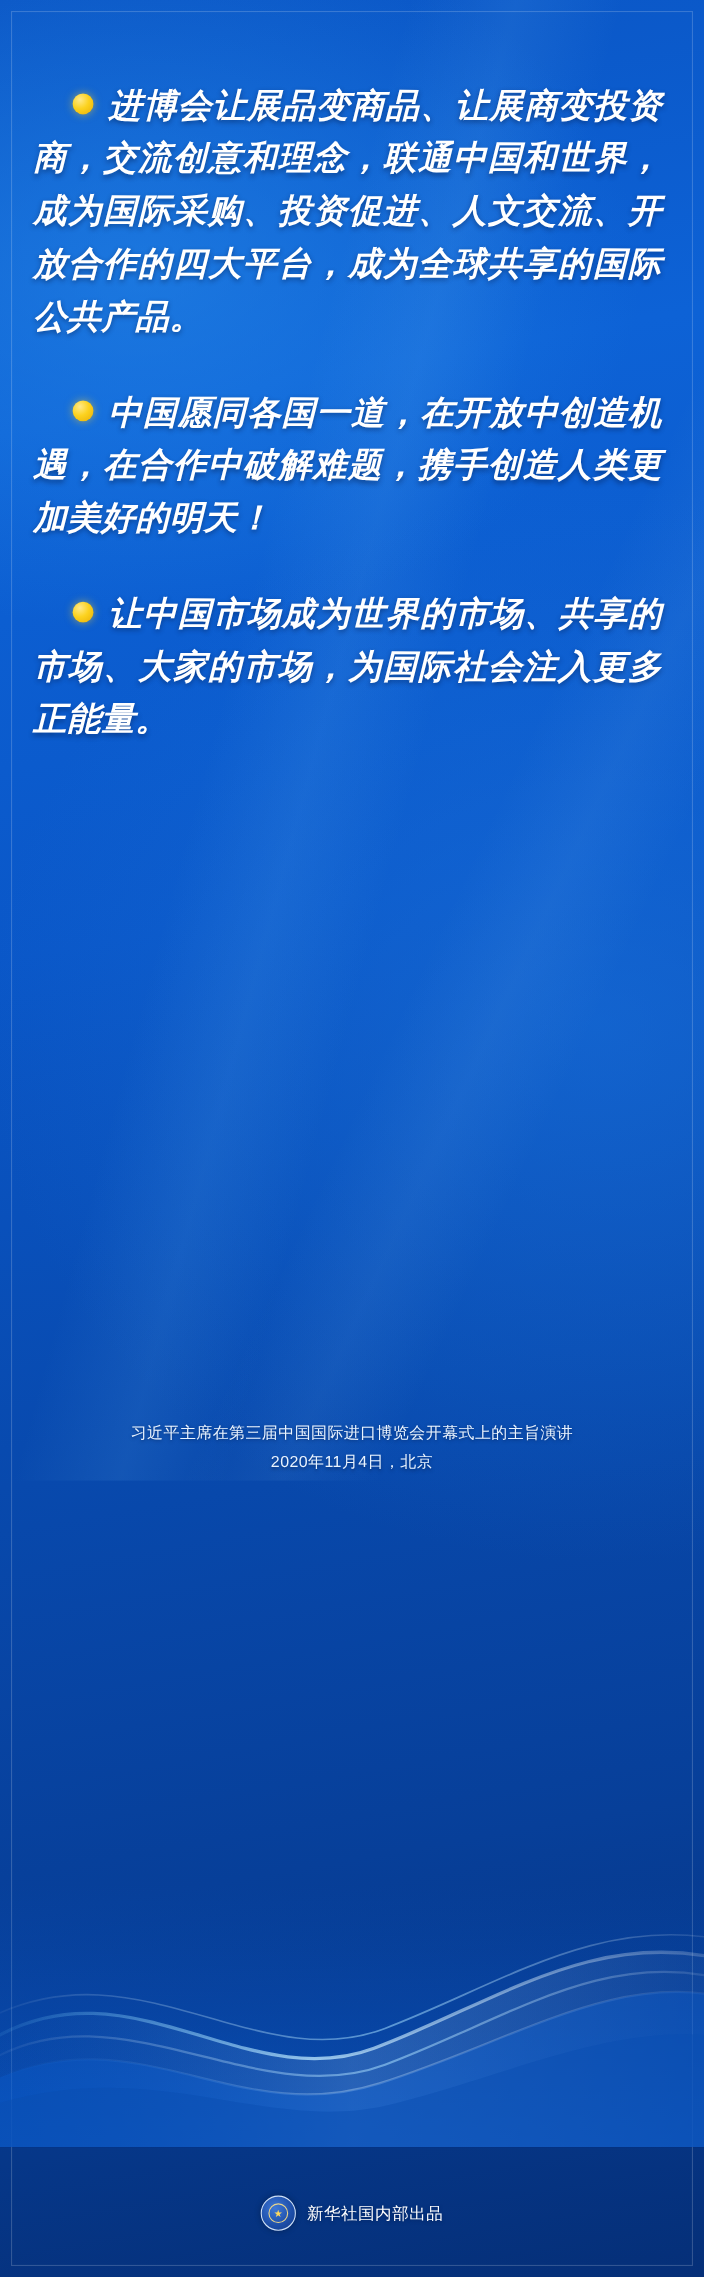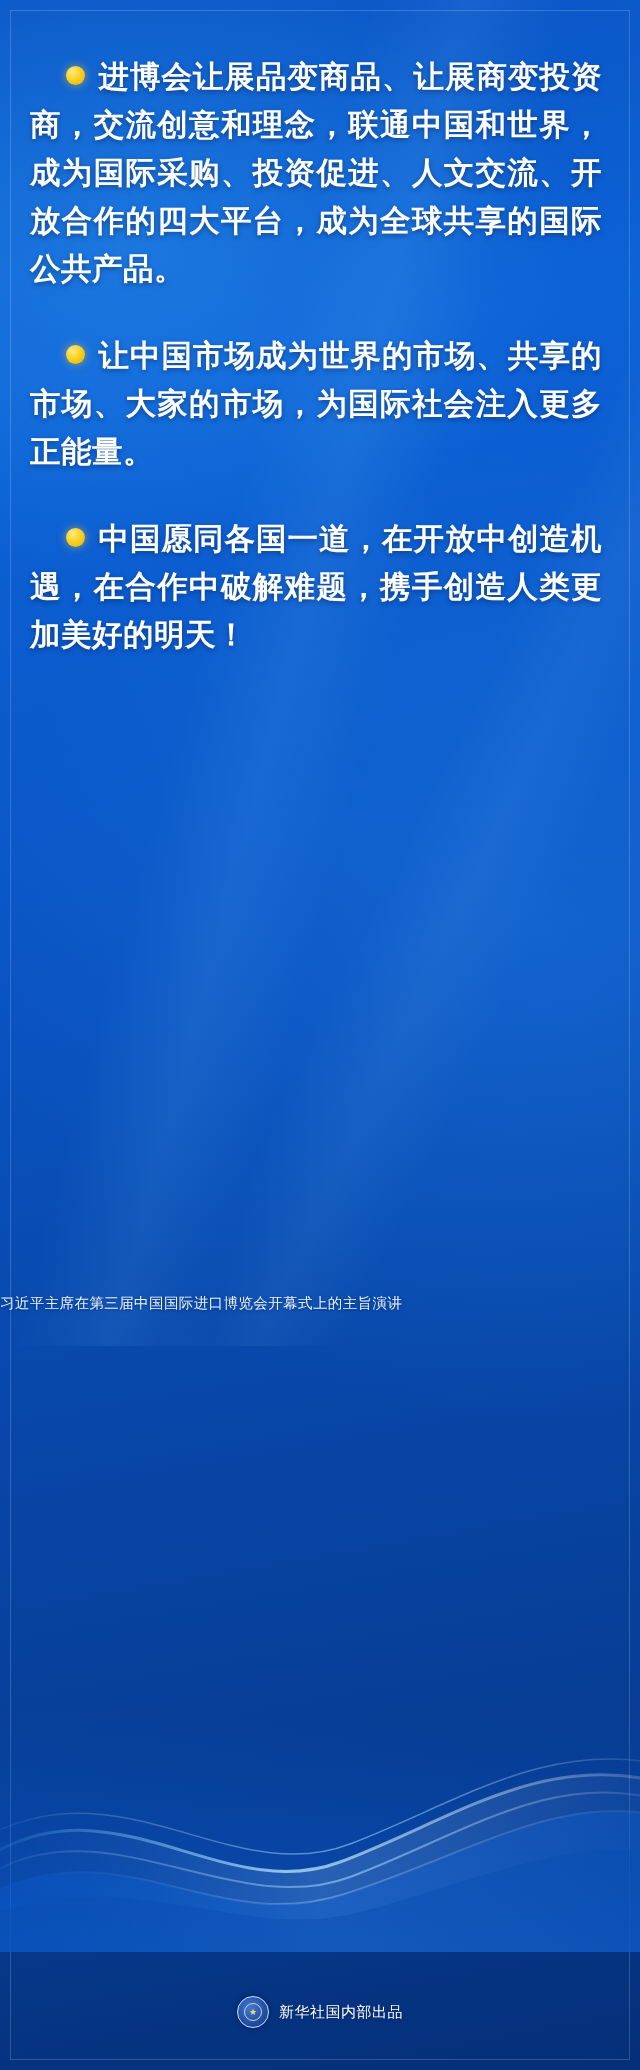--- a/index.html
+++ b/index.html
@@ -38,21 +38,22 @@
     top: -5%;
     width: 130%;
     height: 70%;
     background: linear-gradient(105deg, rgba(255,255,255,0.00) 38%, rgba(120,200,255,0.10) 46%, rgba(255,255,255,0.00) 54%),
                 linear-gradient(115deg, rgba(255,255,255,0.00) 60%, rgba(150,210,255,0.07) 66%, rgba(255,255,255,0.00) 72%);
     pointer-events: none;
   }
 
   .content {
     position: relative;
-    padding: 53px 38px 0 30px;
+    padding: 72px 38px 0 30px;
+    font-style: italic;
   }
 
   .para {
     position: relative;
     color: #ffffff;
     font-size: 30.5px;
     line-height: 48px;
     letter-spacing: 0.5px;
     font-weight: 700;
     text-align: justify;
@@ -70,21 +71,21 @@
     vertical-align: 2px;
     margin-right: 13px;
     margin-left: 36px;
   }
 
   .credit {
     position: absolute;
     left: 0;
     right: 0;
     top: 1290px;
-    text-align: left;
+    text-align: center;
     color: #eaf4ff;
     font-family: "Liberation Sans", "DejaVu Sans", sans-serif;
     font-size: 14.5px;
     line-height: 27px;
     letter-spacing: 0.4px;
     text-shadow: 0 1px 3px rgba(0,20,60,0.5);
   }
 
   
   .waves {
@@ -144,29 +145,30 @@
 
 <div class="poster">
   <div class="frame"></div>
   <div class="sheen"></div>
 
   <div class="content">
     <p class="para">
       <span class="bullet"></span><span>进博会让展品变商品、让展商变投资商，交流创意和理念，联通中国和世界，成为国际采购、投资促进、人文交流、开放合作的四大平台，成为全球共享的国际公共产品。</span>
     </p>
     <p class="para">
+      <span class="bullet"></span><span>中国愿同各国一道，在开放中创造机遇，在合作中破解难题，携手创造人类更加美好的明天！</span>
+    </p>
+    <p class="para">
       <span class="bullet"></span><span>让中国市场成为世界的市场、共享的市场、大家的市场，为国际社会注入更多正能量。</span>
     </p>
-    <p class="para">
-      <span class="bullet"></span><span>中国愿同各国一道，在开放中创造机遇，在合作中破解难题，携手创造人类更加美好的明天！</span>
-    </p>
   </div>
 
   <div class="credit">
     <div>习近平主席在第三届中国国际进口博览会开幕式上的主旨演讲</div>
+    <div>2020年11月4日，北京</div>
   </div>
 
   <div class="waves">
     <svg viewBox="0 0 640 240" preserveAspectRatio="none" aria-hidden="true">
       <defs>
         <linearGradient id="wg1" x1="0" y1="0" x2="1" y2="0">
           <stop offset="0%" stop-color="#6fd0ff" stop-opacity="0.05"></stop>
           <stop offset="45%" stop-color="#bfe9ff" stop-opacity="0.75"></stop>
           <stop offset="100%" stop-color="#ffffff" stop-opacity="0.15"></stop>
         </linearGradient>

